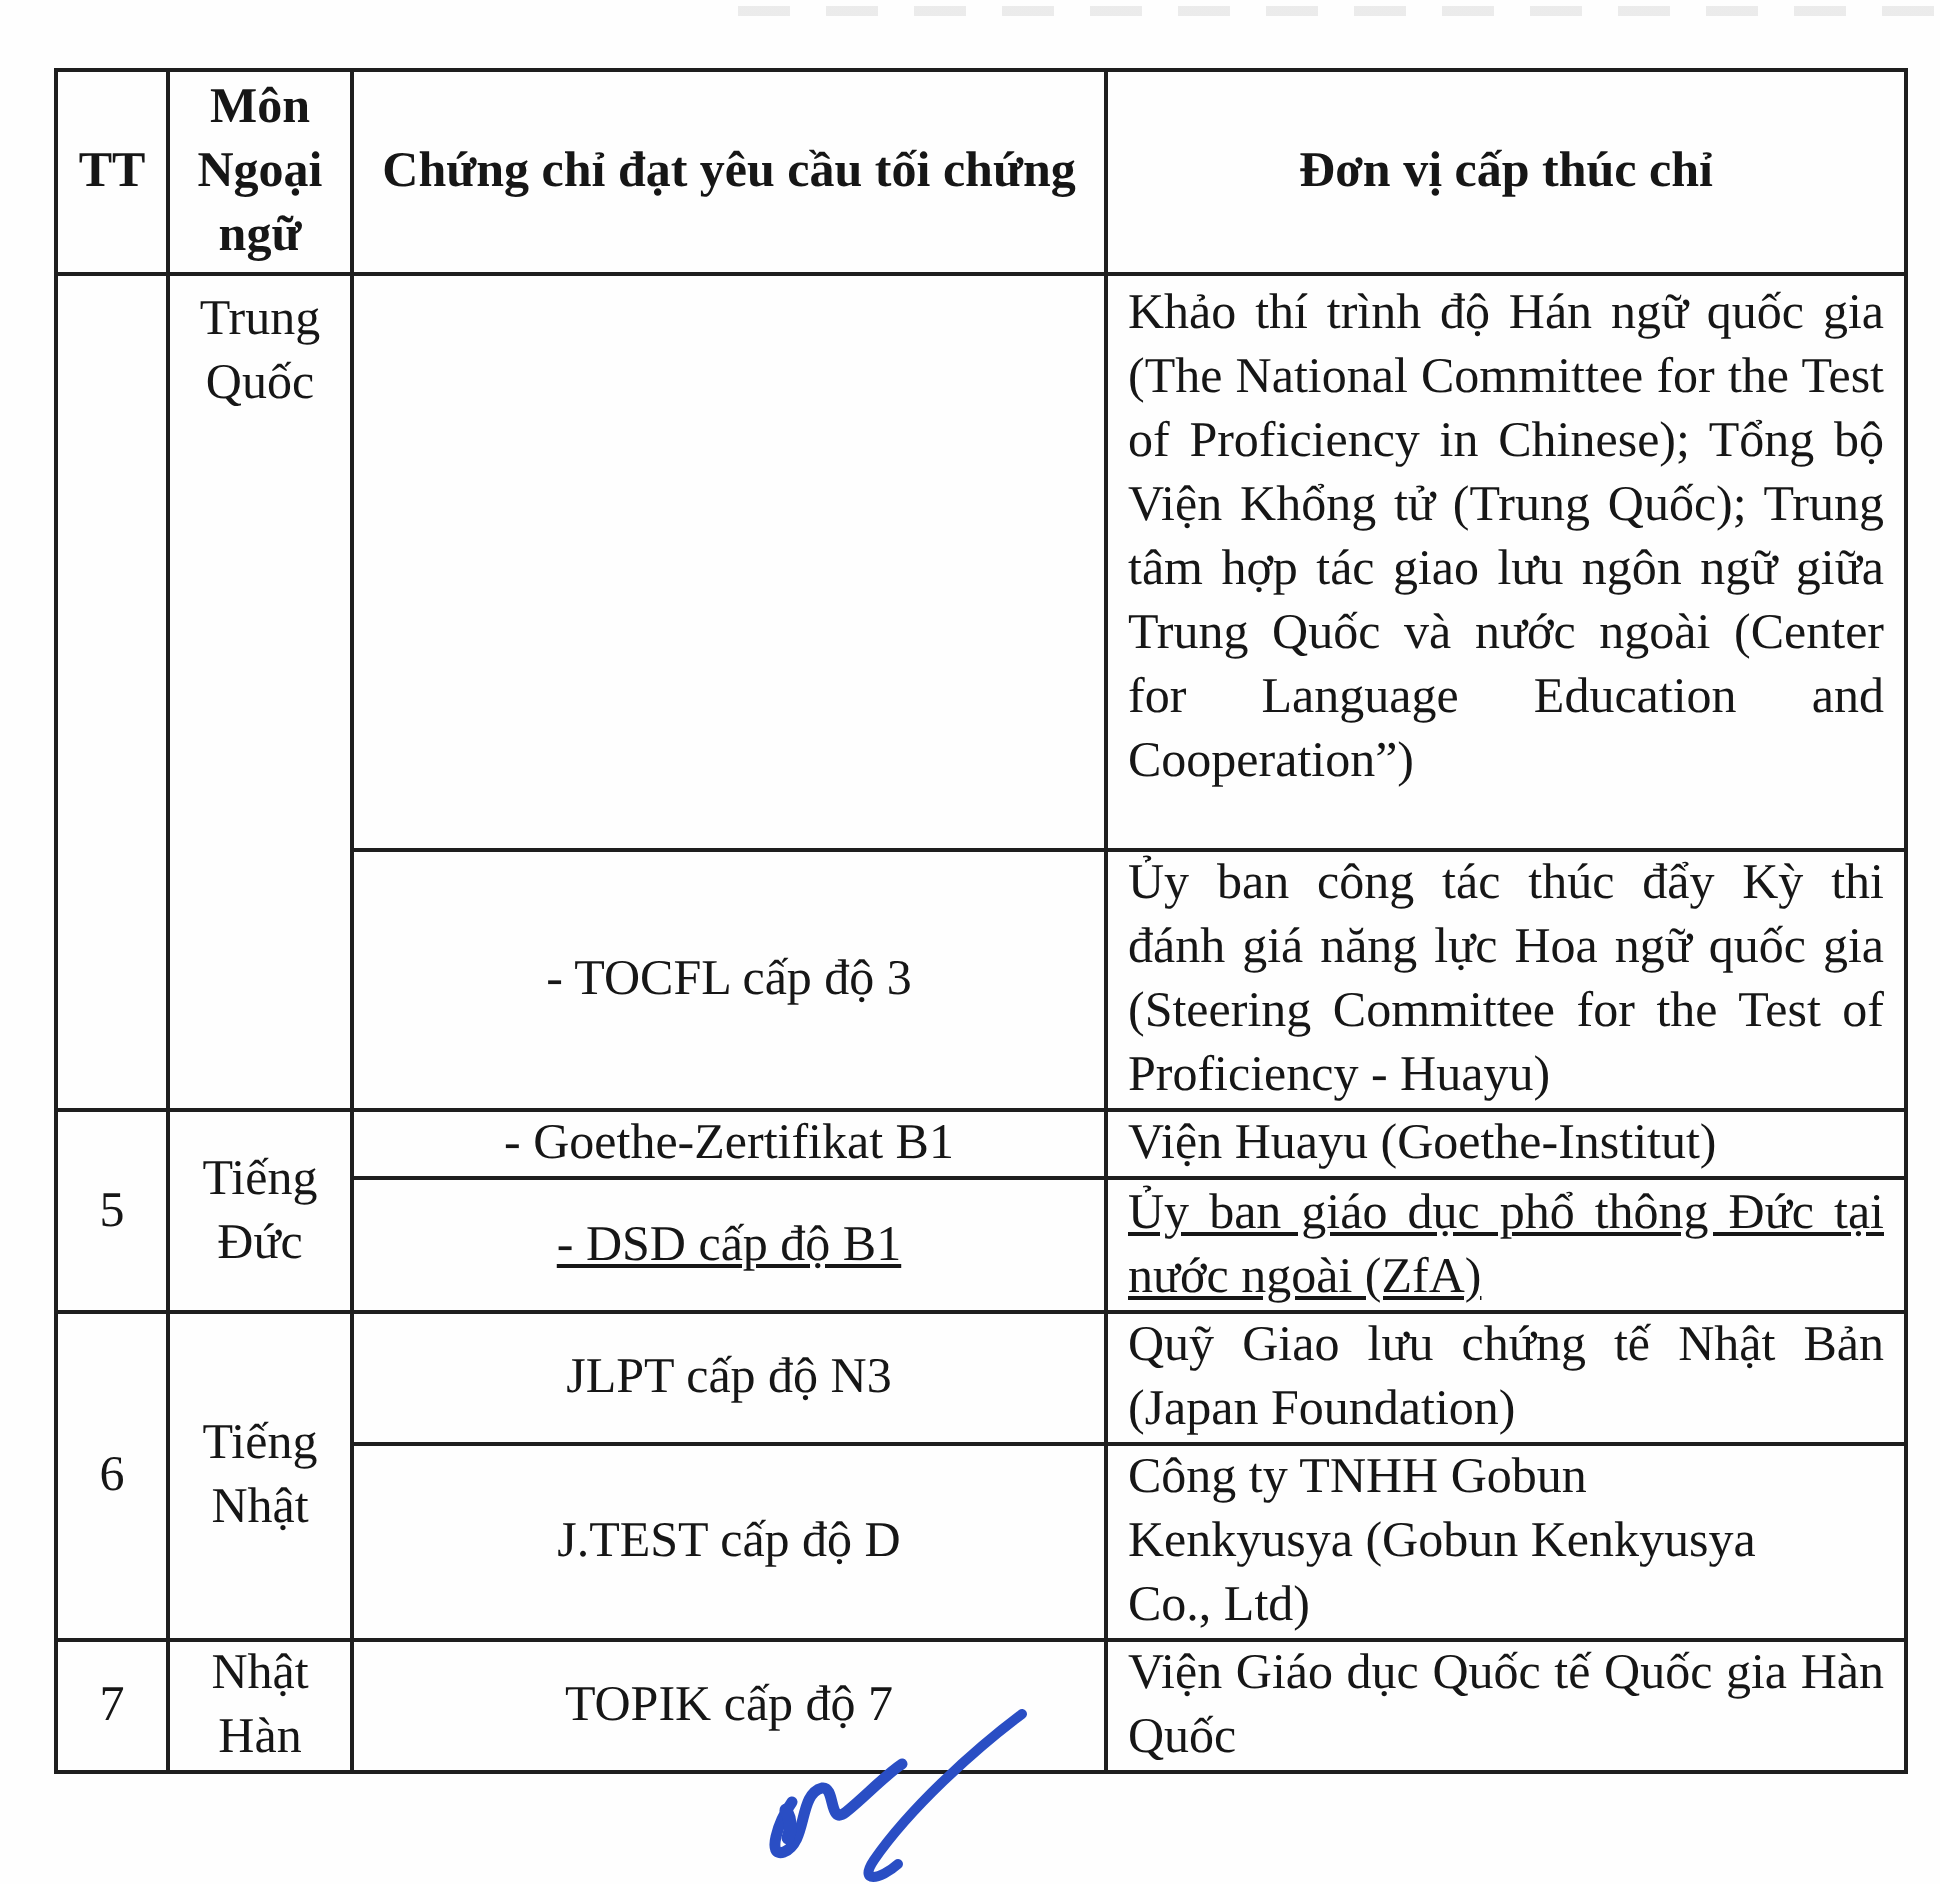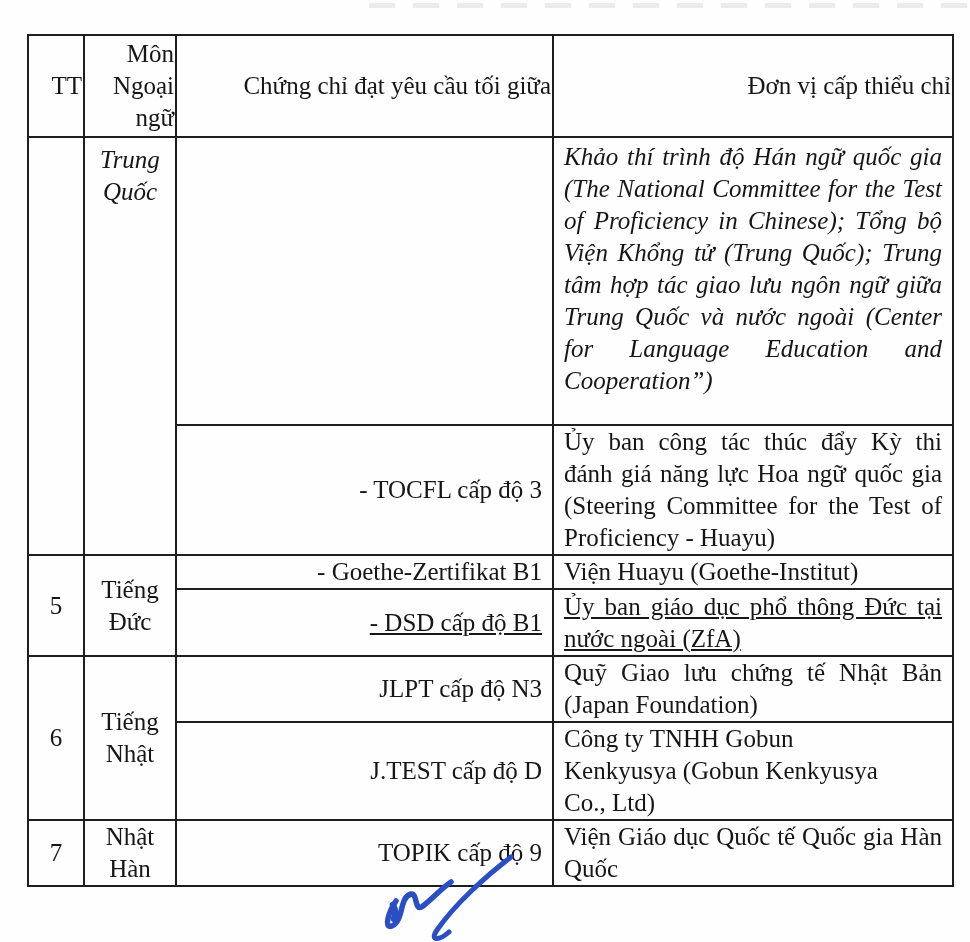--- a/index.html
+++ b/index.html
@@ -45,46 +45,46 @@
 
   .cert-table th, .cert-table td {
     border: 2px solid #1e1e1e;
     font-size: 25px;
     line-height: 32px;
     padding: 0 10px;
     vertical-align: middle;
     overflow: hidden;
   }
   .cert-table th {
-    font-weight: normal;
-    text-align: right;
+    font-weight: bold;
+    text-align: center;
     padding: 2px 1px;
   }
   
   tr.h98  { height: 98px;  }
-  tr.h288 { height: 288px; font-style: italic; }
+  tr.h288 { height: 288px; }
   tr.h125 { height: 125px; }
   tr.h33  { height: 33px;  }
   tr.h67  { height: 67px; text-decoration: underline;  }
   tr.h65  { height: 65px;  }
   tr.h97  { height: 97px;  }
 
   td.tt {
     text-align: center;
   }
   td.subject {
     text-align: center;
     padding: 0 4px;
   }
   td.subject.v-top {
     vertical-align: top;
     padding-top: 6px;
   }
   td.cert {
-    text-align: right;
+    text-align: center;
   }
   td.issuer {
     text-align: justify;
     white-space: pre-line;
   }
   td.issuer.v-top {
     vertical-align: top;
     padding-top: 3px;
   }
   
@@ -109,22 +109,22 @@
       <col class="c-tt">
       <col class="c-subject">
       <col class="c-cert">
       <col class="c-issuer">
     </colgroup>
 
     <tbody>
         <tr class="h98">
       <th>TT</th>
       <th>Môn Ngoại ngữ</th>
-      <th>Chứng chỉ đạt yêu cầu tối giữa</th>
-      <th>Đơn vị cấp thiểu chỉ</th>
+      <th>Chứng chỉ đạt yêu cầu tối chứng</th>
+      <th>Đơn vị cấp thúc chỉ</th>
     </tr>
 
     <tr class="h288">
       <td class="tt" rowspan="2"></td>
       <td class="subject v-top" rowspan="2">Trung Quốc</td>
       <td class="cert"></td>
       <td class="issuer v-top">Khảo thí trình độ Hán ngữ quốc gia (The National Committee for the Test of Proficiency in Chinese); Tổng bộ Viện Khổng tử (Trung Quốc); Trung tâm hợp tác giao lưu ngôn ngữ giữa Trung Quốc và nước ngoài (Center for Language Education and Cooperation”)</td>
     </tr>
     <tr class="h125">
       <td class="cert">- TOCFL cấp độ 3</td>
@@ -151,21 +151,21 @@
     <tr class="h97">
       <td class="cert">J.TEST cấp độ D</td>
       <td class="issuer">Công ty TNHH Gobun
 Kenkyusya (Gobun Kenkyusya
 Co., Ltd)</td>
     </tr>
 
     <tr class="h65">
       <td class="tt">7</td>
       <td class="subject">Nhật Hàn</td>
-      <td class="cert">TOPIK cấp độ 9</td>
+      <td class="cert">TOPIK cấp độ 7</td>
       <td class="issuer">Viện Giáo dục Quốc tế Quốc gia Hàn Quốc</td>
     </tr>
   </tbody>
     </table>
 
   <svg class="signature" viewBox="0 0 200 99">
     <g fill="none" stroke="#2a4ec4" stroke-linecap="round" stroke-linejoin="round">
 
       <path d="M 31,58 C 24,68 18,86 27,83 C 39,78 34,54 46,51 C 53,50 49,70 58,63 C 68,55 77,45 86,39" stroke-width="5.5"></path>
       <path d="M 28,62 C 30,66 31,71 29,76" stroke-width="6.5"></path>

